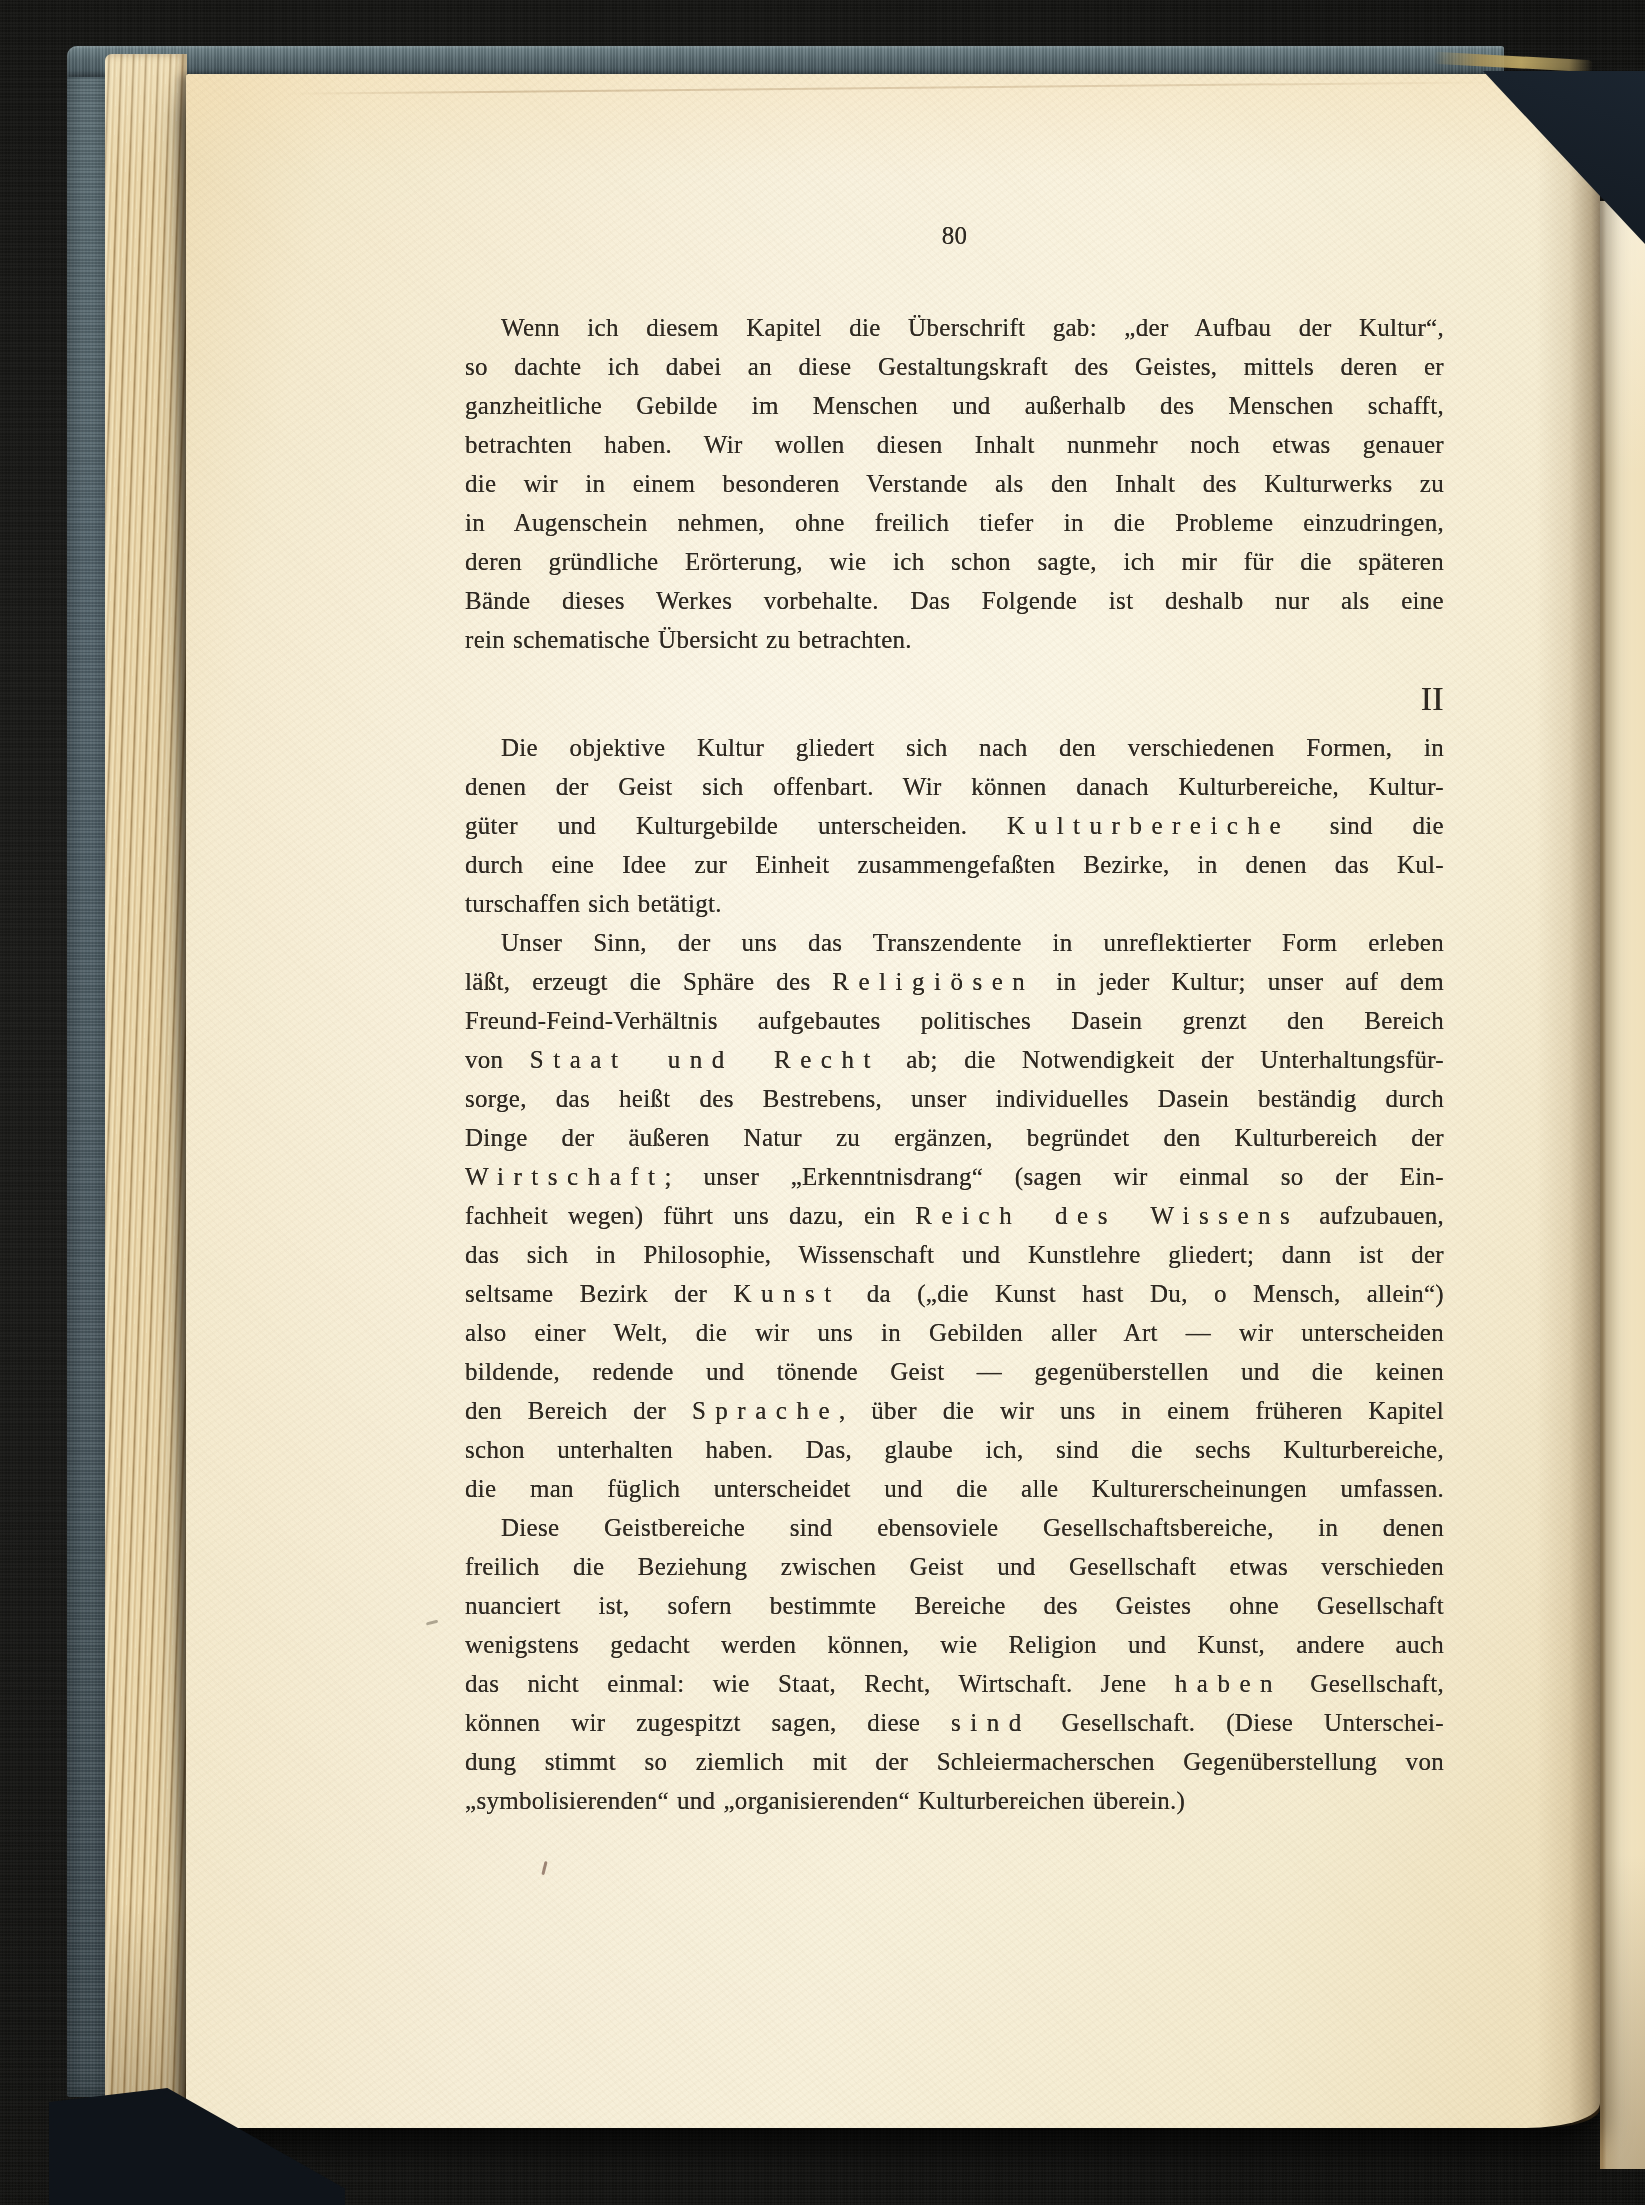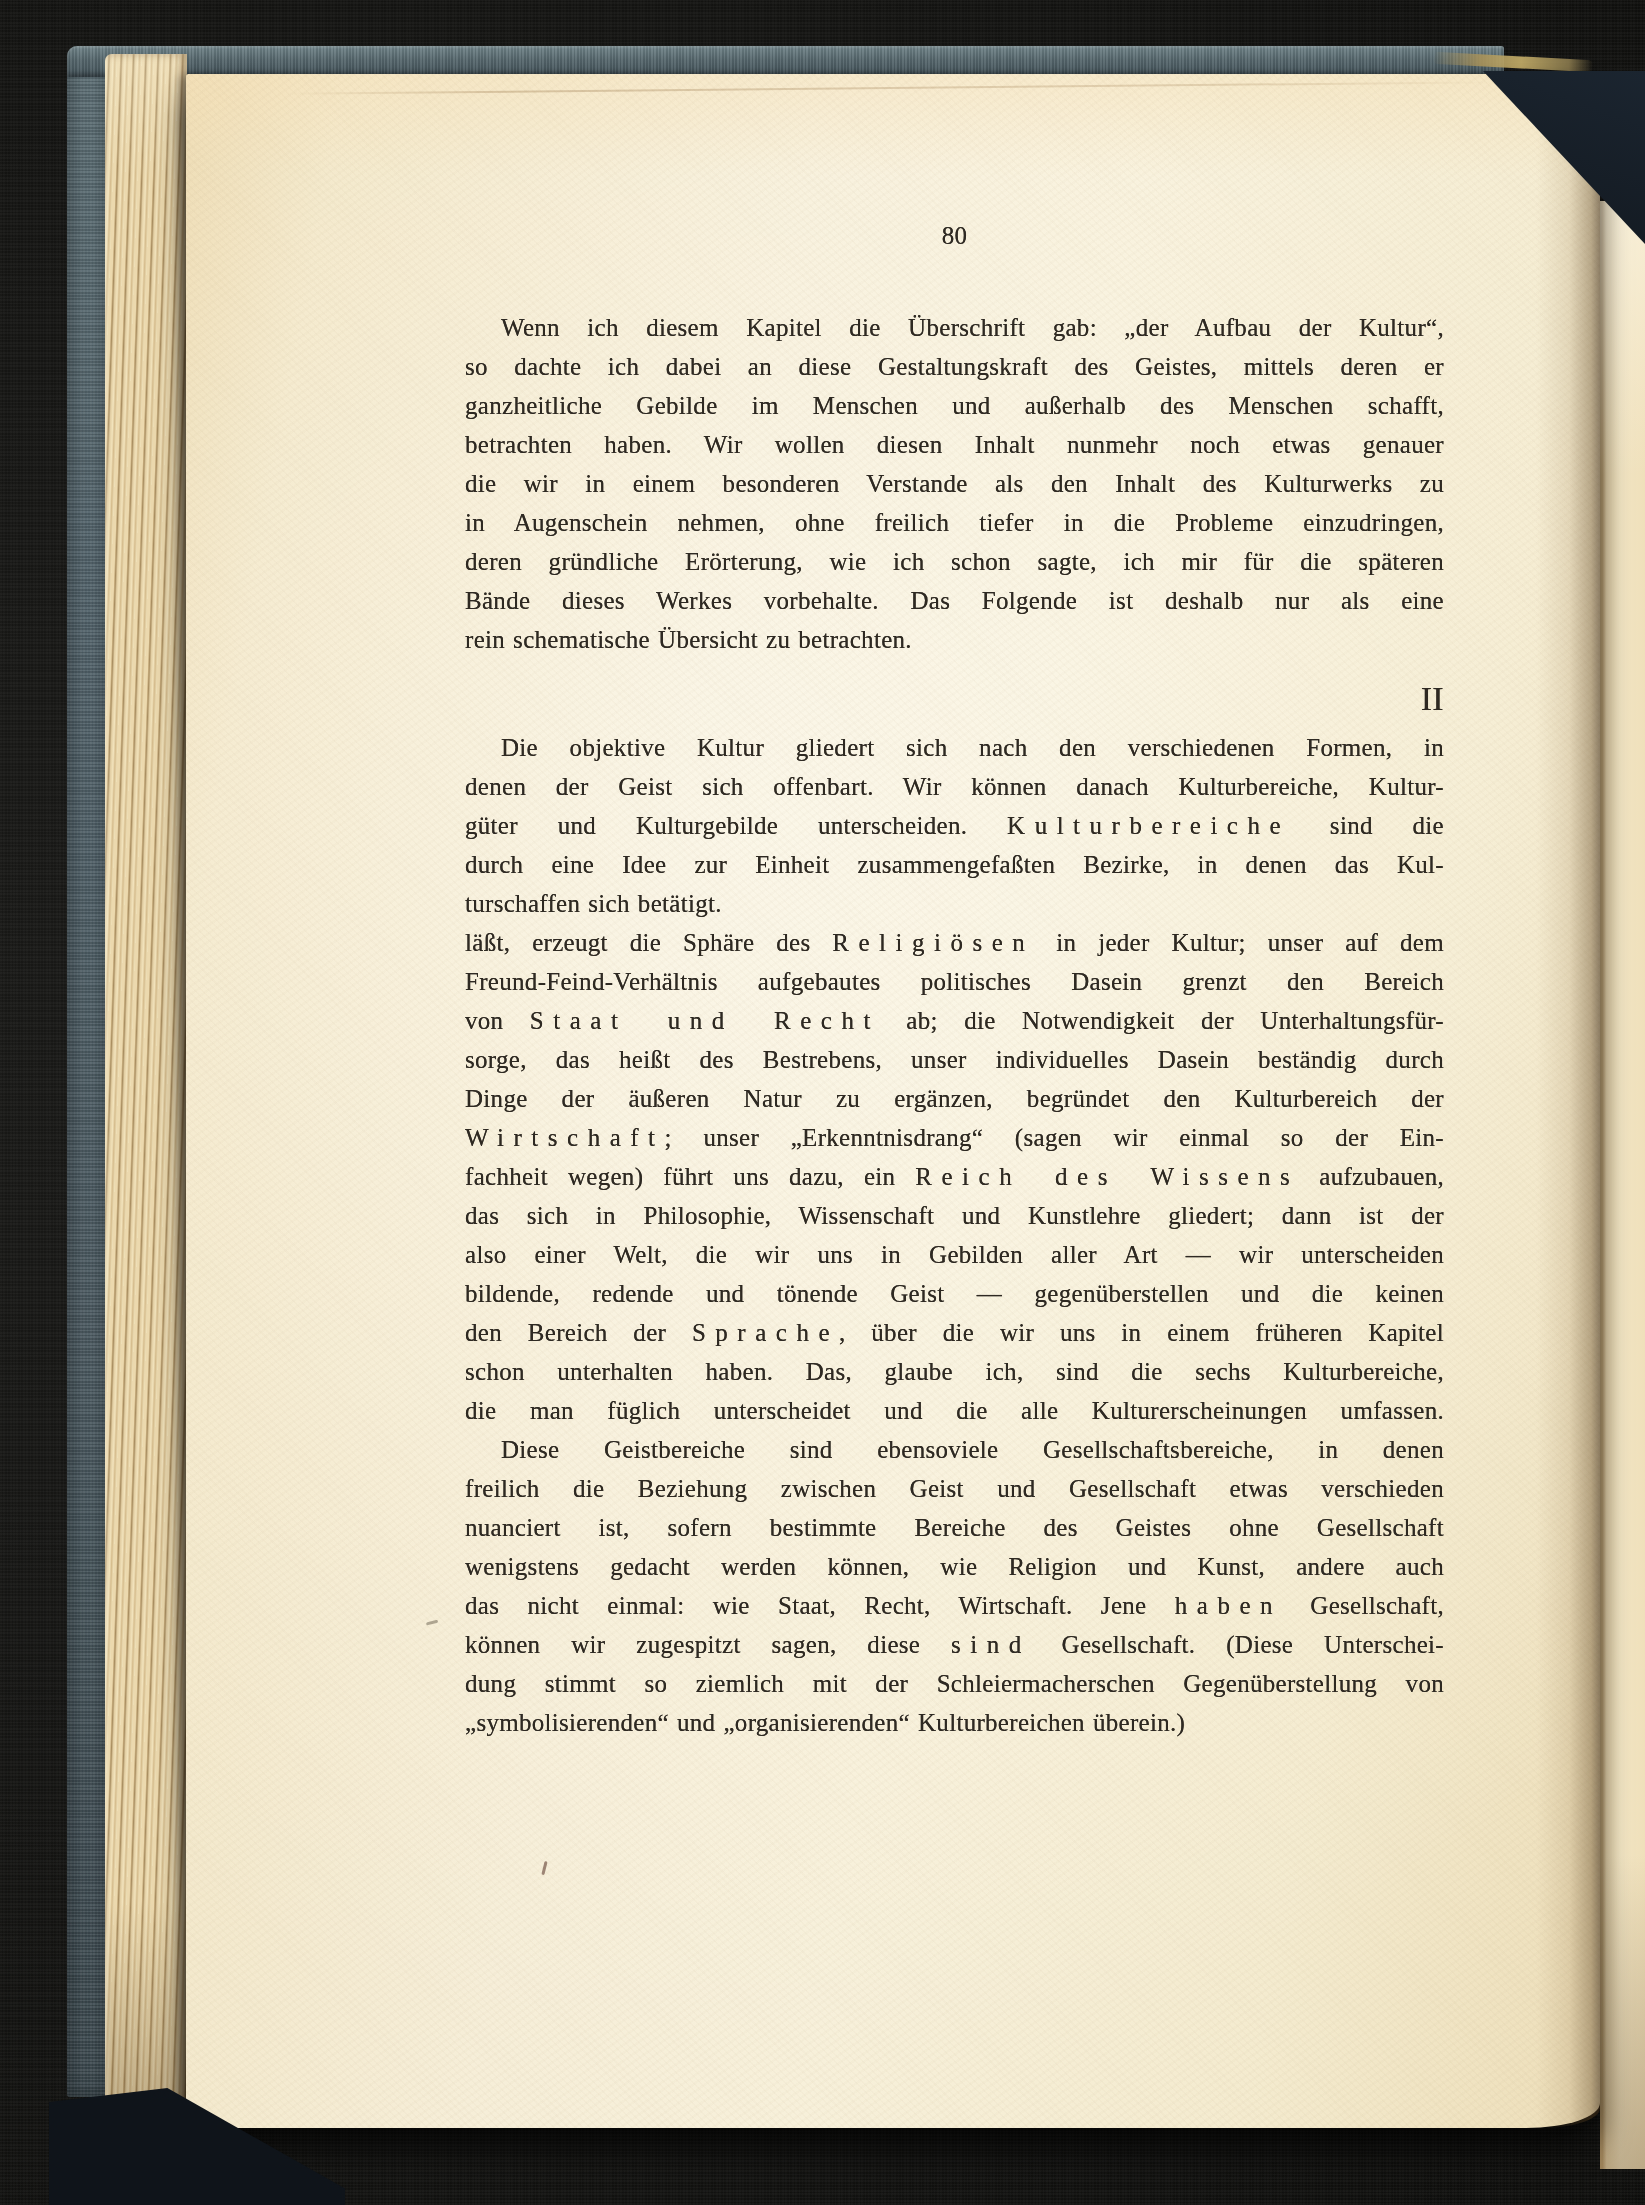--- a/index.html
+++ b/index.html
@@ -148,28 +148,30 @@
 
       <div class="para">
         <div class="line indent">Die objektive Kultur gliedert sich nach den verschiedenen Formen, in</div>
         <div class="line">denen der Geist sich offenbart.  Wir können danach Kulturbereiche, Kultur-</div>
         <div class="line"><span>güter und Kulturgebilde unterscheiden.  </span><span class="sp">Kulturbereiche</span><span> sind die</span></div>
         <div class="line">durch eine Idee zur Einheit zusammengefaßten Bezirke, in denen das Kul-</div>
         <div class="line end">turschaffen sich betätigt.</div>
       </div>
 
       <div class="para">
+        <div class="line indent">Unser Sinn, der uns das Transzendente in unreflektierter Form erleben</div>
         <div class="line"><span>läßt, erzeugt die Sphäre des </span><span class="sp">Religiösen</span><span> in jeder Kultur; unser auf dem</span></div>
         <div class="line">Freund-Feind-Verhältnis aufgebautes politisches Dasein grenzt den Bereich</div>
         <div class="line"><span>von </span><span class="sp">Staat und Recht</span><span> ab;  die Notwendigkeit der Unterhaltungsfür-</span></div>
         <div class="line">sorge, das heißt des Bestrebens, unser individuelles Dasein beständig durch</div>
         <div class="line">Dinge der äußeren Natur zu ergänzen, begründet den Kulturbereich der</div>
         <div class="line"><span></span><span class="sp">Wirtschaft</span><span>; unser „Erkenntnisdrang“ (sagen wir einmal so der Ein-</span></div>
         <div class="line"><span>fachheit wegen) führt uns dazu, ein </span><span class="sp">Reich des Wissens</span><span> aufzubauen,</span></div>
         <div class="line">das sich in Philosophie, Wissenschaft und Kunstlehre gliedert; dann ist der</div>
+        <div class="line"><span>seltsame Bezirk der </span><span class="sp">Kunst</span><span> da („die Kunst hast Du, o Mensch, allein“)</span></div>
         <div class="line">also einer Welt, die wir uns in Gebilden aller Art — wir unterscheiden</div>
         <div class="line">bildende, redende und tönende Geist — gegenüberstellen und die keinen</div>
         <div class="line"><span>den Bereich der </span><span class="sp">Sprache</span><span>, über die wir uns in einem früheren Kapitel</span></div>
         <div class="line">schon unterhalten haben.  Das, glaube ich, sind die sechs Kulturbereiche,</div>
         <div class="line">die man füglich unterscheidet und die alle Kulturerscheinungen umfassen.</div>
       </div>
 
       <div class="para">
         <div class="line indent">Diese Geistbereiche sind ebensoviele Gesellschaftsbereiche, in denen</div>
         <div class="line">freilich die Beziehung zwischen Geist und Gesellschaft etwas verschieden</div>

